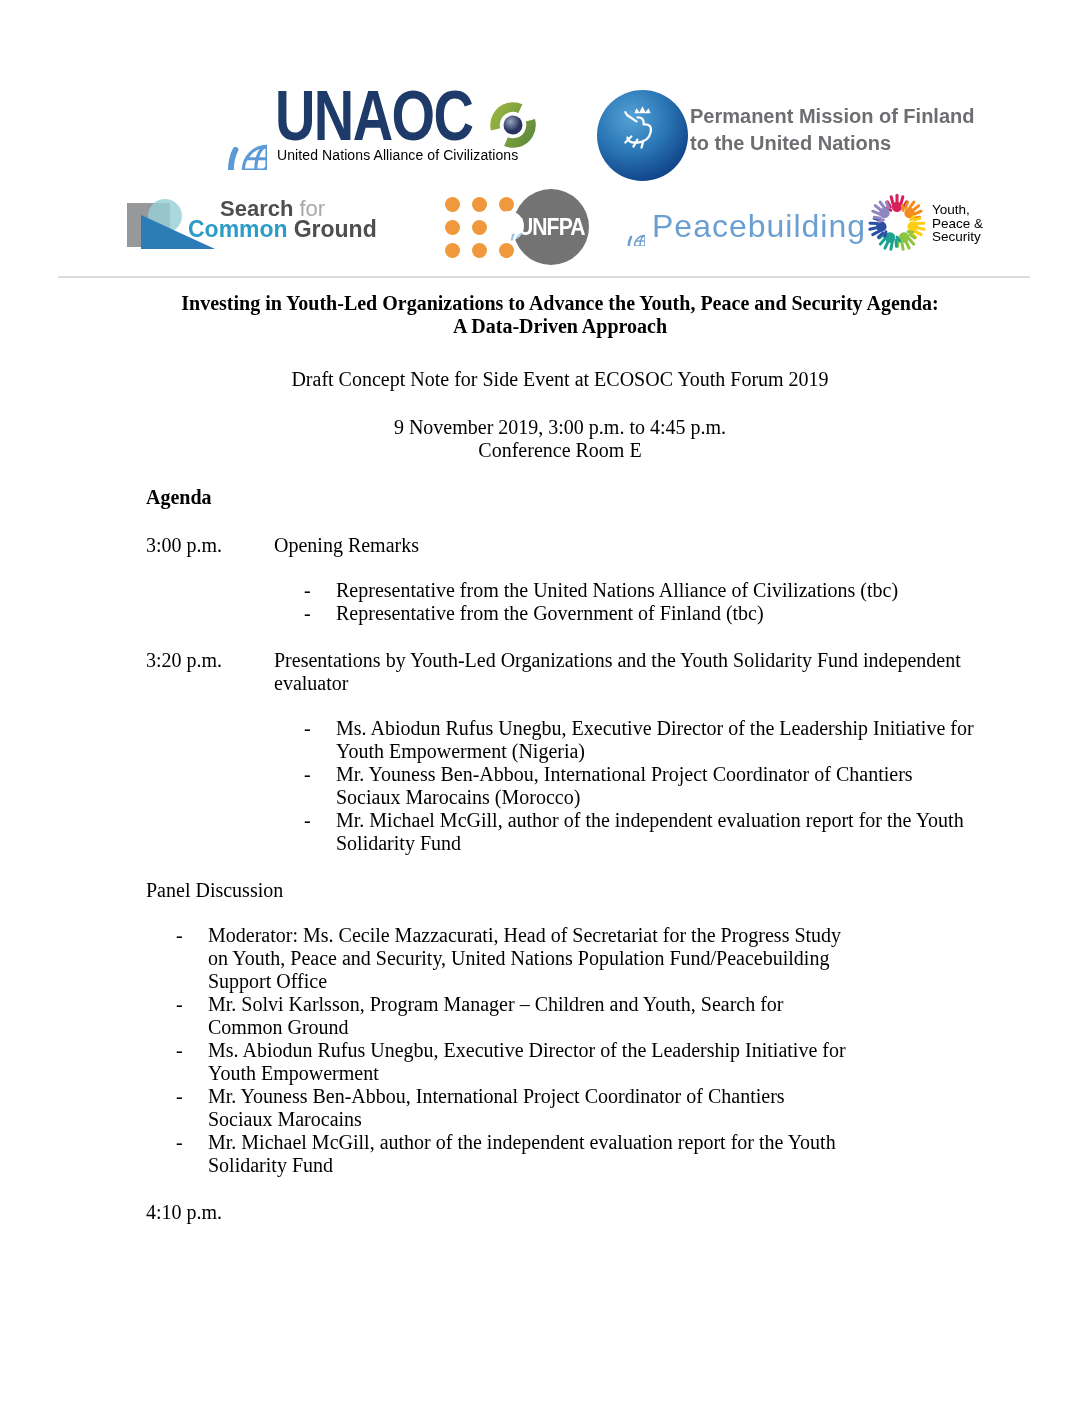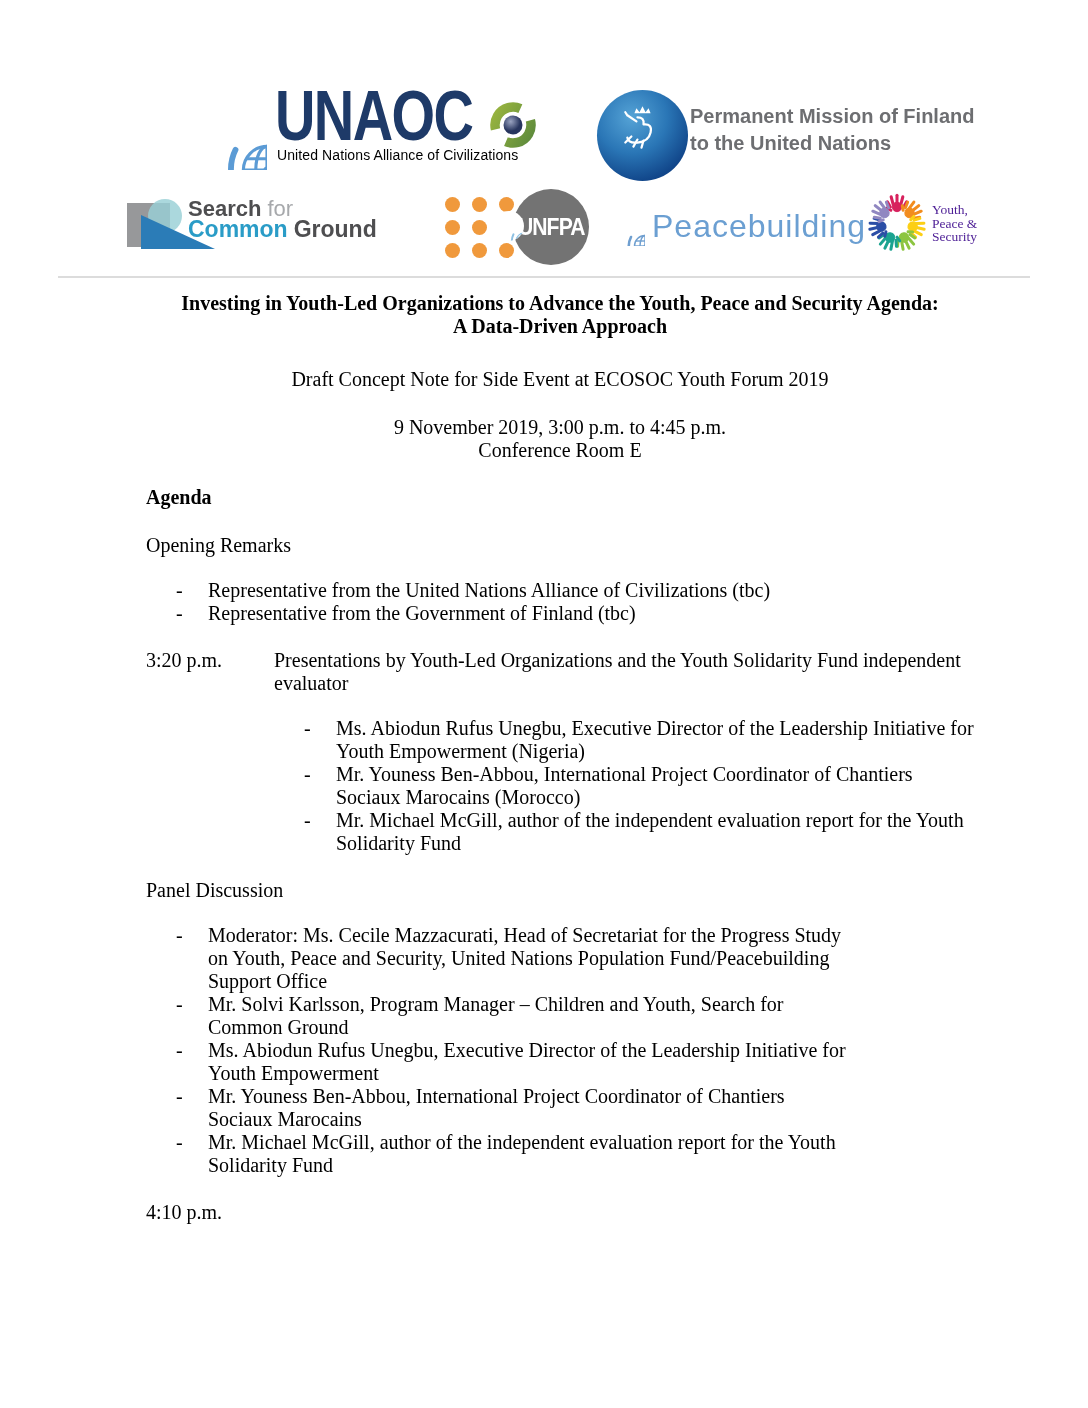--- a/index.html
+++ b/index.html
@@ -22,21 +22,21 @@
   .fin-globe svg{position:absolute;left:0;top:0;}
   .fin-text{left:690px;top:103px;font-family:"Liberation Sans",sans-serif;font-size:20px;
             font-weight:600;color:#6d6e71;line-height:27px;}
 
   .sfcg-mark{left:127px;top:199px;width:92px;height:54px;}
   .sfcg-sq{position:absolute;left:0;top:4px;width:43px;height:44px;background:#97989a;}
   .sfcg-circ{position:absolute;left:21px;top:0;width:34px;height:34px;border-radius:50%;
              background:rgba(152,207,214,.82);}
   .sfcg-tri{position:absolute;left:0;top:0;}
   .sfcg-text{left:188px;top:198px;font-family:"Liberation Sans",sans-serif;line-height:21px;white-space:nowrap;}
-  .sfcg-l1{font-size:22px;}
+  .sfcg-l1{font-size:22px;margin-left:32px;}
   .sfcg-l2{font-size:23px;font-weight:bold;}
   .sfcg-w1{font-weight:bold;color:#4e4e50;}
   .sfcg-w2{color:#a7a9ac;margin-left:6px;}
   .sfcg-w3{color:#2a9cc7;}
   .sfcg-w4{color:#4e4e50;margin-left:6px;}
 
   .unfpa{left:445px;top:197px;width:148px;height:72px;}
   .unfpa .dot{position:absolute;width:15px;height:15px;border-radius:50%;background:#f0993c;}
   .unfpa-disc{position:absolute;left:68px;top:-8px;width:76px;height:76px;border-radius:50%;
               background:#737373;display:flex;align-items:center;justify-content:center;}
@@ -44,22 +44,22 @@
                    color:#fff;letter-spacing:-1px;transform:scaleX(.92);}
   .unfpa-emblem{position:absolute;left:49px;top:14px;width:30px;height:30px;color:#8ec1e3;
                 background:#fff;border-radius:50%;}
 
   .peace{left:605px;top:206px;display:flex;align-items:center;}
   .peace-emblem{width:40px;height:40px;color:#6f9fd0;}
   .peace-label{font-family:"Liberation Sans",sans-serif;font-size:32px;font-weight:400;
                color:#6b9fd2;letter-spacing:1px;margin-left:7px;}
 
   .yps-hands{left:863px;top:189px;width:68px;height:68px;}
-  .yps-text{left:932px;top:203px;font-family:Liberation Serif, serif;font-size:13.5px;
-            line-height:13.5px;color:#4c1d95;}
+  .yps-text{left:932px;top:203px;font-family:Liberation Sans, sans-serif;font-size:13.5px;
+            line-height:13.5px;color:#000000;}
 
   .divider{position:absolute;left:58px;top:276px;width:972px;height:2px;background:#dcdcdc;}
 
   
   .doc{position:absolute;left:0;top:292px;width:1088px;font-size:20px;line-height:23px;padding-left:16px;}
   .title{text-align:center;font-weight:bold;}
   .subtitle{text-align:center;margin-top:30px;}
   .when{text-align:center;margin-top:25px;}
   .agenda-h{margin:24px 0 0 130px;font-weight:bold;}
   .items{margin:25px 0 0 130px;}
@@ -210,20 +210,21 @@
     <div class="when">
       <div>9 November 2019, 3:00 p.m. to 4:45 p.m.</div>
       <div>Conference Room E</div>
     </div>
 
     <div class="agenda-h">Agenda</div>
 
     <div class="items">
 
       <div class="item">
+        <div class="time">3:00 p.m.</div>
         <div class="cont">
           <div>Opening Remarks</div>
           <div class="bullets">
             <div class="bullet">
               <span class="dash">-</span>
               <span class="btxt">Representative from the United Nations Alliance of Civilizations (tbc)</span>
             </div>
             <div class="bullet">
               <span class="dash">-</span>
               <span class="btxt">Representative from the Government of Finland (tbc)</span>

